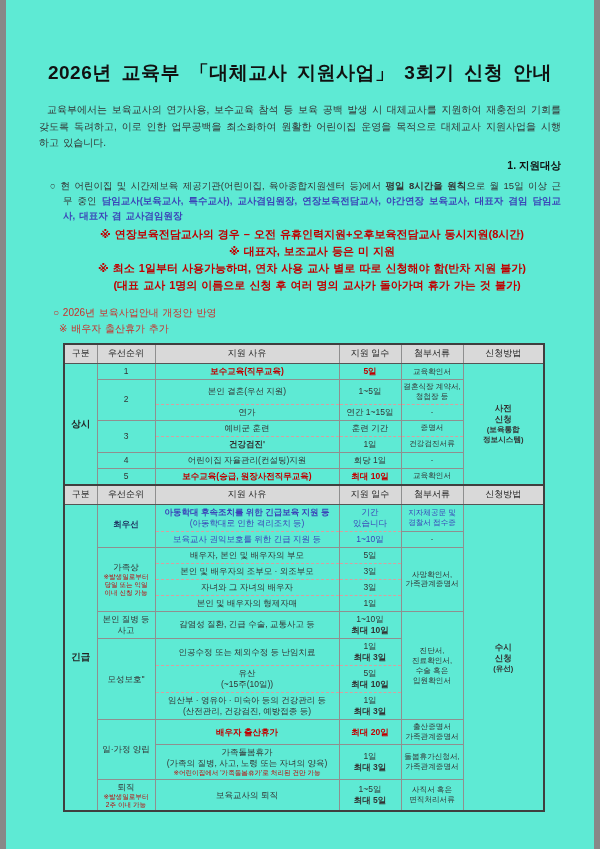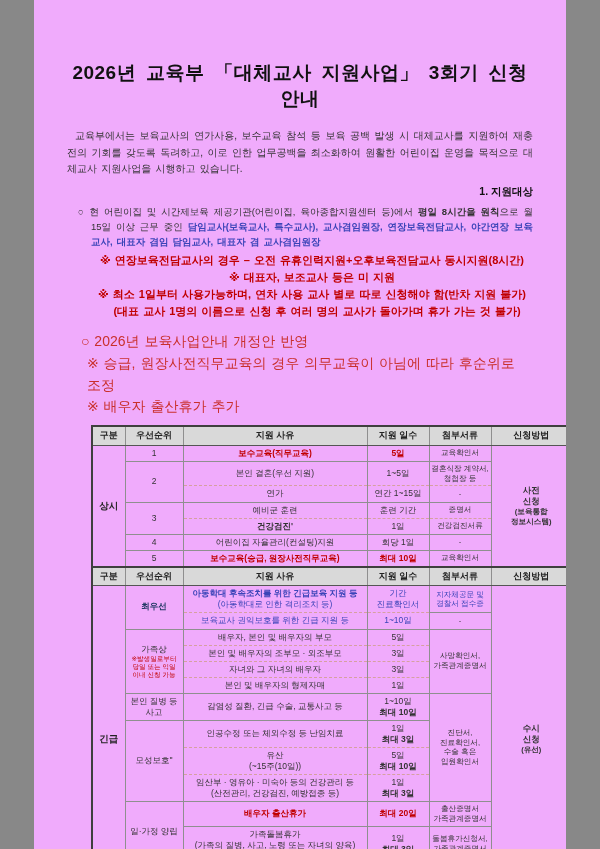--- a/index.html
+++ b/index.html
@@ -1,17 +1,17 @@
 <!DOCTYPE html>
 <html><head>
 <meta charset="utf-8">
 <style>
   html,body{margin:0;padding:0;background:#888;}
   .page{
-    width:532px;height:849px;margin:0 auto;background:#f0abfc;
+    width:588px;height:849px;margin:0 auto;background:#5eead4;
     font-family:"Liberation Sans","DejaVu Sans",sans-serif;color:#2b2b2b;
     box-sizing:border-box;padding:60px 33px 30px 33px;overflow:hidden;
   }
   .title{
     text-align:center;font-size:19px;font-weight:bold;color:#111;
     letter-spacing:0.5px;word-spacing:4px;margin:0 0 16px 0;
   }
   .intro{
     font-size:10px;line-height:1.65;text-align:justify;color:#333;
     margin:0 0 7px 0;text-indent:8px;word-spacing:1.5px;
@@ -26,36 +26,36 @@
   .rd{color:#c00000;}
   .bl{color:#3b44b8;}
   .nv{color:#203864;font-family:Liberation Mono, monospace;}
   .note1{
     font-size:11px;font-weight:bold;color:#c00000;line-height:1.55;
     padding-left:24px;text-align:center;word-spacing:1px;
   }
   .note1.ind{padding-left:34px;}
   .sec2notes{margin:3px 0 7px 0;}
   .note2{
-    font-size:14px;color:#c9302c;line-height:1.55;padding-left:14px;word-spacing:1px;
+    font-size:10px;color:#c9302c;line-height:1.55;padding-left:14px;word-spacing:1px;
   }
   .note2.x{padding-left:20px;}
   table{
     border-collapse:collapse;border:2px solid #3f3f3f;
     margin-left:24px;width:480px;table-layout:fixed;
   }
   #tbl-urgent{margin-top:-2px;}
   th,td{
     border-left:1px solid #8f8f8f;border-top:1px solid #8f8f8f;
     border-right:none;border-bottom:none;
     text-align:center;vertical-align:middle;padding:2px 1px;
     font-size:8.5px;color:#333;line-height:1.3;word-break:keep-all;
   }
   thead th{
-    background:#d9d9d9;font-weight:bold;font-size:9px;color:#222;
+    background:#d9d9d9;font-weight:normal;font-size:9px;color:#222;
     border-top:none;border-bottom:1.5px solid #555;padding:3px 0;
   }
   td.grp{font-weight:bold;font-size:9.5px;color:#222;}
   td .ln{line-height:1.3;}
   .sm{font-size:7.6px;}
   .xs{font-size:6.6px;line-height:1.18;}
   td .ln.xs{line-height:1.18;}
   td.dt{border-top:1px dashed #d6a0a0;}
 </style>
 </head>
@@ -74,21 +74,20 @@
         <div class="note1">※ 연장보육전담교사의 경우 – 오전 유휴인력지원+오후보육전담교사 동시지원(8시간)</div>
         <div class="note1">※ 대표자, 보조교사 등은 미 지원</div>
         <div class="note1">※ 최소 1일부터 사용가능하며, 연차 사용 교사 별로 따로 신청해야 함(반차 지원 불가)</div>
         <div class="note1 ind">(대표 교사 1명의 이름으로 신청 후 여러 명의 교사가 돌아가며 휴가 가는 것 불가)</div>
       </div>
   </div>
 
   <div style="margin-top:11px;">
     <div class="sec2notes">
         <div class="note2">○ 2026년 보육사업안내 개정안 반영</div>
-        <div class="note2 x">※ 승급, 원장사전직무교육의 경우 의무교육이 아님에 따라 후순위로 조정</div>
         <div class="note2 x">※ 배우자 출산휴가 추가</div>
       </div>
   </div>
 
   <div id="tbl-regular-wrap">
       <table id="tbl-regular">
         <colgroup>
           <col style="width: 33px;">
           <col style="width: 58px;">
           <col style="width: 184px;">
@@ -183,21 +182,21 @@
         <tbody>
           <tr>
             <td rowspan="13" class="grp">긴급</td>
             <td rowspan="2" class="nv b">최우선</td>
             <td>
               <div class="ln bl b">아동학대 후속조치를 위한 긴급보육 지원 등</div>
               <div class="ln bl">(아동학대로 인한 격리조치 등)</div>
             </td>
             <td>
               <div class="ln bl">기간</div>
-              <div class="ln bl">진료확인서</div>
+              <div class="ln bl">있습니다</div>
             </td>
             <td class="sm">
               <div class="ln bl">지자체공문 및</div>
               <div class="ln bl">경찰서 접수증</div>
             </td>
             <td rowspan="13">
               <div class="ln b">수시</div>
               <div class="ln b">신청</div>
               <div class="ln b sm">(유선)</div>
             </td>

